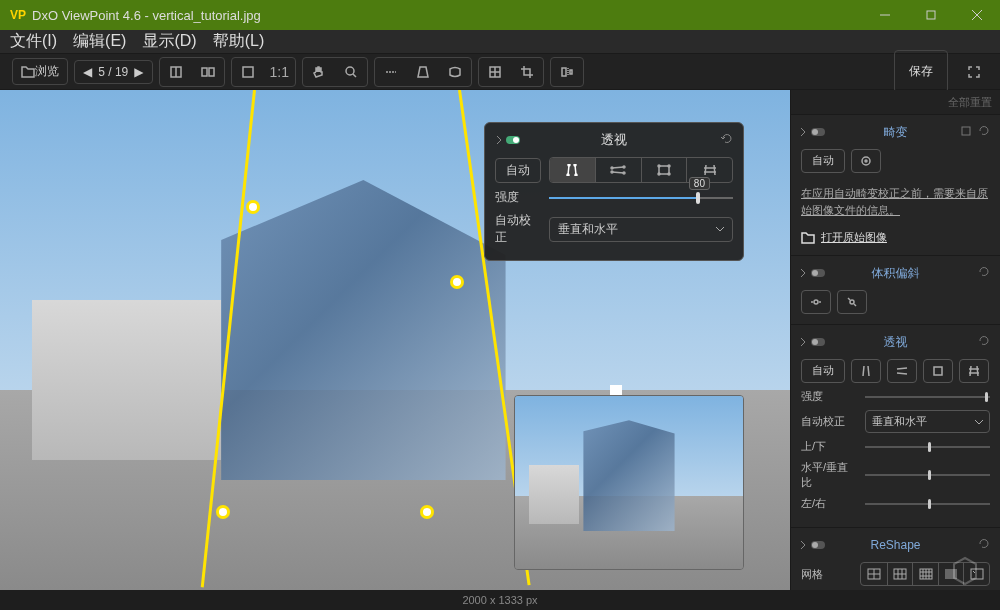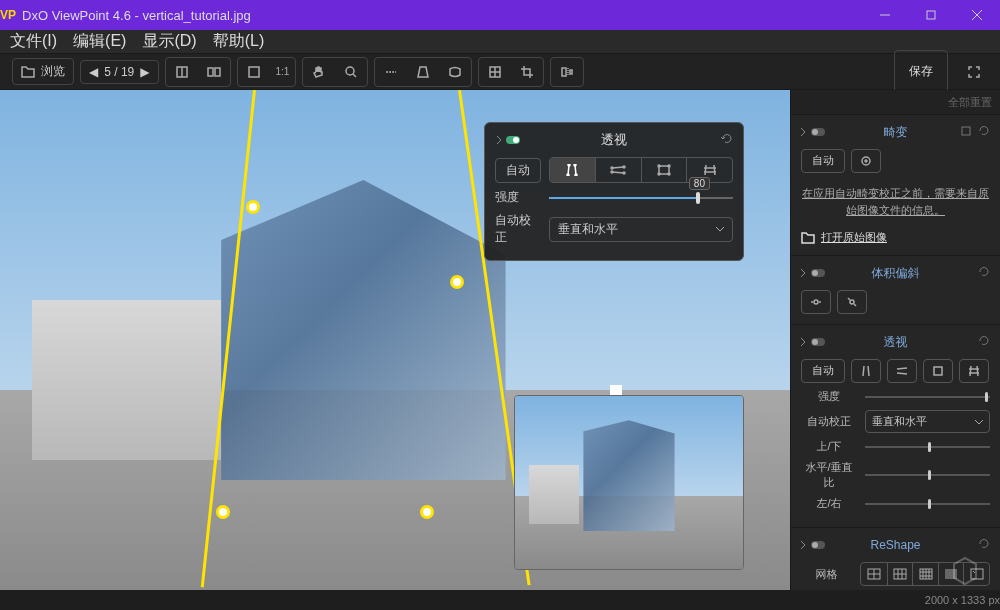--- a/index.html
+++ b/index.html
@@ -1,36 +1,36 @@
 <!DOCTYPE html>
 <html><head>
 <meta charset="utf-8">
 <style>
   * { margin: 0; padding: 0; box-sizing: border-box; font-family: "Microsoft YaHei", "Segoe UI", sans-serif; }
   body { width: 1000px; height: 610px; background: #2a2a2a; color: #ccc; overflow: hidden; font-size: 12px; }
 
-  .titlebar { height: 30px; background: #6d28d9; display: flex; align-items: center; color: #ddd; }
+  .titlebar { height: 30px; background: #4d7c0f; display: flex; align-items: center; padding-left: 10px; color: #ddd; }
   .titlebar .logo { color: #ffd400; font-weight: bold; margin-right: 6px; font-size: 12px; }
   .titlebar .title { flex: 1; font-size: 13px; }
   .win-controls { display: flex; }
   .win-btn { width: 46px; height: 30px; display: flex; align-items: center; justify-content: center; color: #ccc; }
   .win-btn svg { width: 10px; height: 10px; }
 
   .menubar { height: 24px; background: #2a2a2a; display: flex; align-items: center; padding-left: 10px; gap: 16px; border-bottom: 1px solid #1a1a1a; }
   .menubar span { font-size: 16px; color: #ddd; }
 
   .toolbar { height: 36px; background: #222; display: flex; align-items: center; padding: 0 12px; gap: 6px; border-bottom: 1px solid #1a1a1a; }
   .tool-group { display: flex; align-items: center; gap: 4px; border: 1px solid #444; border-radius: 4px; padding: 2px; }
   .tool-btn { width: 28px; height: 24px; display: flex; align-items: center; justify-content: center; color: #aaa; border-radius: 3px; }
   .tool-btn svg { width: 14px; height: 14px; stroke: currentColor; fill: none; stroke-width: 1.5; }
-  .browse { display: flex; align-items: center; gap: 6px; border: 1px solid #444; border-radius: 4px; padding: 4px 8px; justify-content: flex-end; }
+  .browse { display: flex; align-items: center; border: 1px solid #444; border-radius: 4px; padding: 4px 8px; justify-content: flex-end; }
   .pager { display: flex; align-items: center; gap: 6px; border: 1px solid #444; border-radius: 4px; padding: 4px 8px; font-size: 12px; }
   .spacer { flex: 1; }
   .save-btn { border: 1px solid #444; border-radius: 4px; padding: 12px 14px; font-size: 12px; color: #ddd; }
-  .tool-11 { font-size: 10px; color: #aaa; padding: 0 4px; }
+  .tool-11 { font-size: 14px; color: #aaa; padding: 0 4px; }
 
   .main { display: flex; height: calc(610px - 30px - 24px - 36px - 20px); }
   .canvas-wrap { flex: 1; position: relative; background: #222; overflow: hidden; }
   .canvas-wrap .img { position: absolute; inset: 0; }
   .sky { position: absolute; left: 0; top: 0; right: 0; height: 60%; background: linear-gradient(to bottom, #7fb3e0, #b8d4ec); }
   .ground { position: absolute; left: 0; right: 0; bottom: 0; height: 40%; background: linear-gradient(to bottom, #a8a8a8, #8a8a8a); }
   .building { position: absolute; left: 28%; top: 18%; width: 36%; height: 60%; background: linear-gradient(135deg, #6b8bb0 0%, #4a6a8f 40%, #9fb5cc 100%); clip-path: polygon(0 20%, 50% 0, 100% 25%, 100% 100%, 0 100%); opacity: 0.85; }
   .building2 { position: absolute; left: 4%; top: 42%; width: 24%; height: 32%; background: linear-gradient(to bottom, #d8d8d8, #b8b8b8); }
   .line { position: absolute; width: 3px; background: #ffe400; }
   .line1 { left: 32%; top: 0; height: 100%; transform: rotate(6deg); transform-origin: top; }
@@ -57,21 +57,21 @@
   .fp-val-badge { position: absolute; top: -20px; font-size: 10px; background: #333; border: 1px solid #666; padding: 0 4px; border-radius: 3px; color: #ddd; }
   .fp-select { flex: 1; border: 1px solid #555; border-radius: 4px; padding: 3px 8px; font-size: 12px; color: #ccc; display: flex; justify-content: space-between; align-items: center; }
 
   .arrow-down { position: absolute; right: 154px; top: 290px; color: #fff; }
   .arrow-down svg { width: 40px; height: 60px; fill: #fff; }
   .result-preview { position: absolute; right: 46px; bottom: 20px; width: 230px; height: 175px; border: 1px solid #666; border-radius: 4px; overflow: hidden; }
   .result-preview .sky { height: 58%; }
   .result-preview .ground { height: 42%; }
   .result-preview .building { left: 30%; top: 14%; width: 40%; height: 64%; clip-path: polygon(0 10%, 50% 0, 100% 12%, 100% 100%, 0 100%); }
 
-  .sidebar { width: 210px; background: #262626; overflow-y: auto; border-left: 1px solid #1a1a1a; padding-bottom: 10px; text-align: center; }
+  .sidebar { width: 210px; background: #262626; overflow-y: auto; border-left: 1px solid #1a1a1a; padding-bottom: 10px; }
   .sb-header-row { height: 24px; display: flex; align-items: center; justify-content: flex-end; padding: 0 8px; color: #666; font-size: 11px; background: #222; }
   .panel { border-top: 1px solid #1a1a1a; padding: 6px 10px 10px; }
   .panel-head { display: flex; align-items: center; justify-content: center; position: relative; height: 22px; margin-bottom: 6px; }
   .panel-head .chev { position: absolute; left: -2px; color: #888; display: flex; align-items: center; gap: 4px; }
   .panel-head .toggle-sw { width: 14px; height: 8px; border-radius: 4px; background: #555; position: relative; }
   .panel-head .toggle-sw::after { content: ""; position: absolute; width: 6px; height: 6px; background: #aaa; border-radius: 50%; top: 1px; left: 1px; }
   .panel-head .pt { color: #7fa8d8; font-size: 12px; }
   .panel-head .icons-right { position: absolute; right: 0; display: flex; gap: 6px; color: #777; }
   .panel-row { display: flex; align-items: center; gap: 8px; margin: 6px 0; }
   .panel-label { width: 56px; font-size: 11px; color: #bbb; }
@@ -82,21 +82,21 @@
   .info-text { font-size: 11px; color: #aaa; line-height: 1.5; margin: 12px 0; text-decoration: underline; }
   .link-row { display: flex; align-items: center; gap: 6px; font-size: 11px; color: #ddd; text-decoration: underline; }
   .slider { flex: 1; height: 2px; background: #555; position: relative; }
   .slider-thumb { position: absolute; top: -4px; width: 3px; height: 10px; background: #ccc; border-radius: 2px; }
   .select-box { flex: 1; border: 1px solid #555; border-radius: 4px; padding: 3px 6px; font-size: 11px; color: #ccc; display: flex; justify-content: space-between; align-items: center; }
   .grid-btns { display: flex; border: 1px solid #555; border-radius: 4px; overflow: hidden; }
   .grid-cell { width: 28px; height: 22px; display: flex; align-items: center; justify-content: center; border-left: 1px solid #555; }
   .grid-cell:first-child { border-left: none; }
   .grid-cell svg { width: 14px; height: 12px; stroke: #aaa; fill: none; }
 
-  .statusbar { height: 20px; background: #1e1e1e; display: flex; align-items: center; justify-content: flex-end; color: #888; font-size: 11px; }
+  .statusbar { height: 20px; background: #1e1e1e; display: flex; align-items: center; justify-content: center; color: #888; font-size: 11px; }
 
   .watermark { position: absolute; right: 20px; bottom: 24px; color: rgba(255,255,255,0.6); font-size: 13px; display: flex; align-items: center; gap: 6px; pointer-events: none; }
   .watermark .wm-logo { width: 30px; height: 30px; opacity: 0.5; }
   .watermark .wm-text { display: flex; flex-direction: column; line-height: 1.1; }
   .watermark .wm-cn { font-size: 16px; font-weight: bold; }
   .watermark .wm-en { font-size: 10px; letter-spacing: 0.5px; }
 
   .chev-svg { width: 8px; height: 8px; }
   .reset-svg { width: 12px; height: 12px; }
 </style>

